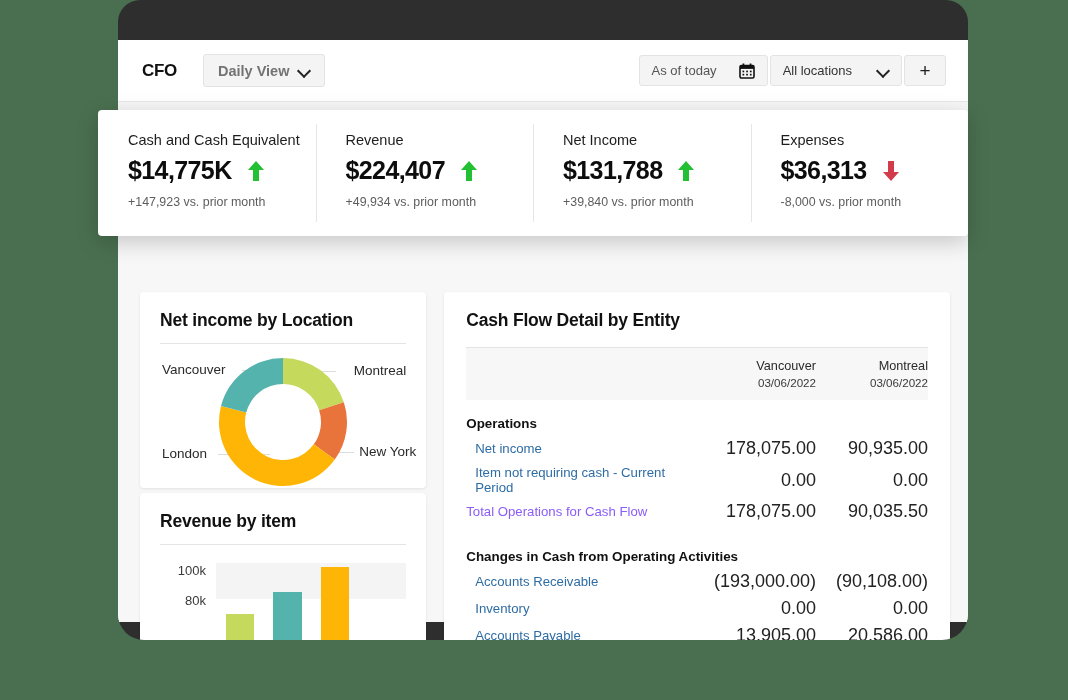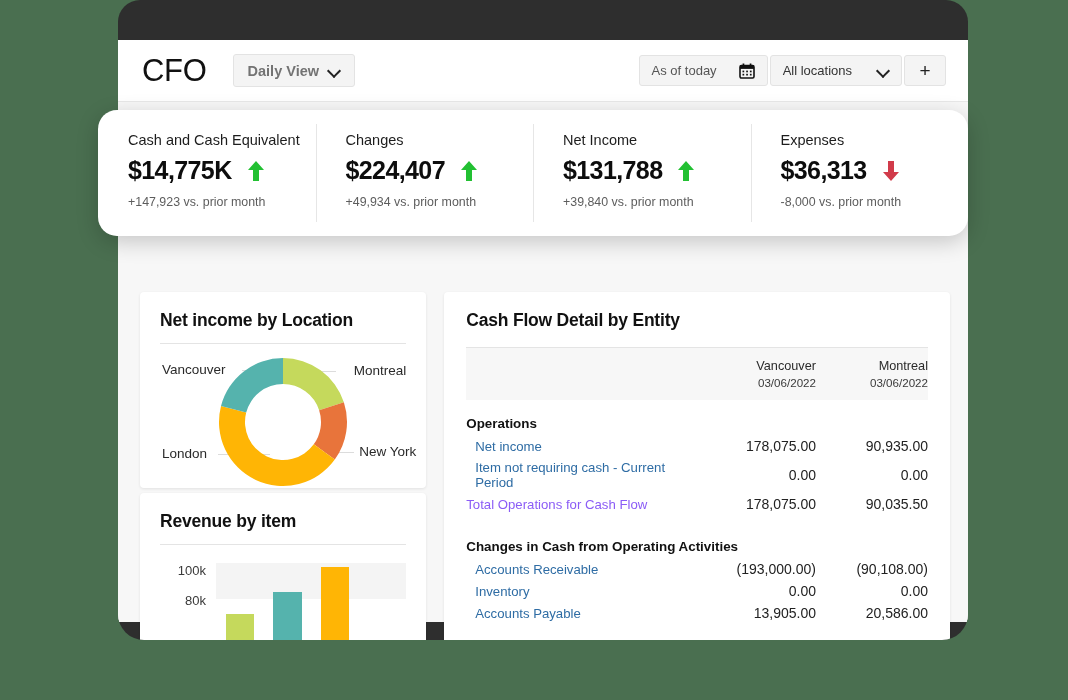--- a/index.html
+++ b/index.html
@@ -28,21 +28,21 @@
   
   #app-topbar {
     position: absolute; left: 0; top: 0;
     width: 850px; height: 62px;
     background: #ffffff;
     border-bottom: 1px solid #e8e8e8;
     display: flex; align-items: center;
   }
   #brand-title {
     margin-left: 24px;
-    font-size: 31px; font-weight: normal; letter-spacing: -0.3px; color: #111;
+    font-size: 17px; font-weight: bold; letter-spacing: -0.3px; color: #111;
   }
   .pill {
     display: inline-flex; align-items: center; gap: 10px;
     background: #f4f4f4; border: 1px solid #e3e3e3;
     border-radius: 3px;
     padding: 0 12px; height: 31px;
     font-size: 13.5px; color: #737373;
     white-space: nowrap;
   }
   #view-select { margin-left: 26px; font-weight: bold; font-size: 14.5px; height: 33px; padding: 0 14px; }
@@ -139,31 +139,31 @@
   .cf-head-cell .d { font-size: 11.6px; color: #3a3a3a; }
   .cf-section {
     font-size: 13.4px; font-weight: bold; color: #111;
     padding-top: 16px !important; padding-bottom: 4px !important;
   }
   .cf-link {
     font-size: 13.2px; color: #2e6ca4; padding: 3px 0 3px 9px !important;
   }
   .cf-plain { font-size: 13.2px; color: #8b5cf6; padding: 3px 0 !important; }
   .cf-num {
-    text-align: right; font-size: 14px; color: #222;
+    text-align: right; font-size: 18px; color: #222;
     padding: 3px 0 !important; width: 112px;
   }
   .spacer-row td { height: 8px; }
 
   
   #kpi-band {
     position: absolute; left: 98px; top: 110px;
     width: 870px; height: 126px;
     background: #ffffff;
-    border-radius: 19px;
+    border-radius: 4px;
     box-shadow: 0 6px 22px rgba(0,0,0,0.20);
     display: flex;
   }
   .kpi-card {
     flex: 1 1 0; padding: 22px 0 0 30px; position: relative;
   }
   .kpi-card + .kpi-card::before {
     content: ""; position: absolute; left: 0; top: 14px;
     width: 1px; height: 98px; background: #e6e6e6;
   }
@@ -342,21 +342,21 @@
       <div class="kpi-value-row">
         <span class="kpi-value">$14,775K</span>
         <svg class="arrow" viewBox="0 0 20 24">
           <path d="M10 2 L18 11 L13 11 L13 22 L7 22 L7 11 L2 11 Z" fill="#22c032"></path>
         </svg>
       </div>
       <div class="kpi-sub">+147,923 vs. prior month</div>
     </div>
 
     <div class="kpi-card">
-      <div class="kpi-label">Changes</div>
+      <div class="kpi-label">Revenue</div>
       <div class="kpi-value-row">
         <span class="kpi-value">$224,407</span>
         <svg class="arrow" viewBox="0 0 20 24">
           <path d="M10 2 L18 11 L13 11 L13 22 L7 22 L7 11 L2 11 Z" fill="#22c032"></path>
         </svg>
       </div>
       <div class="kpi-sub">+49,934 vs. prior month</div>
     </div>
 
     <div class="kpi-card">

